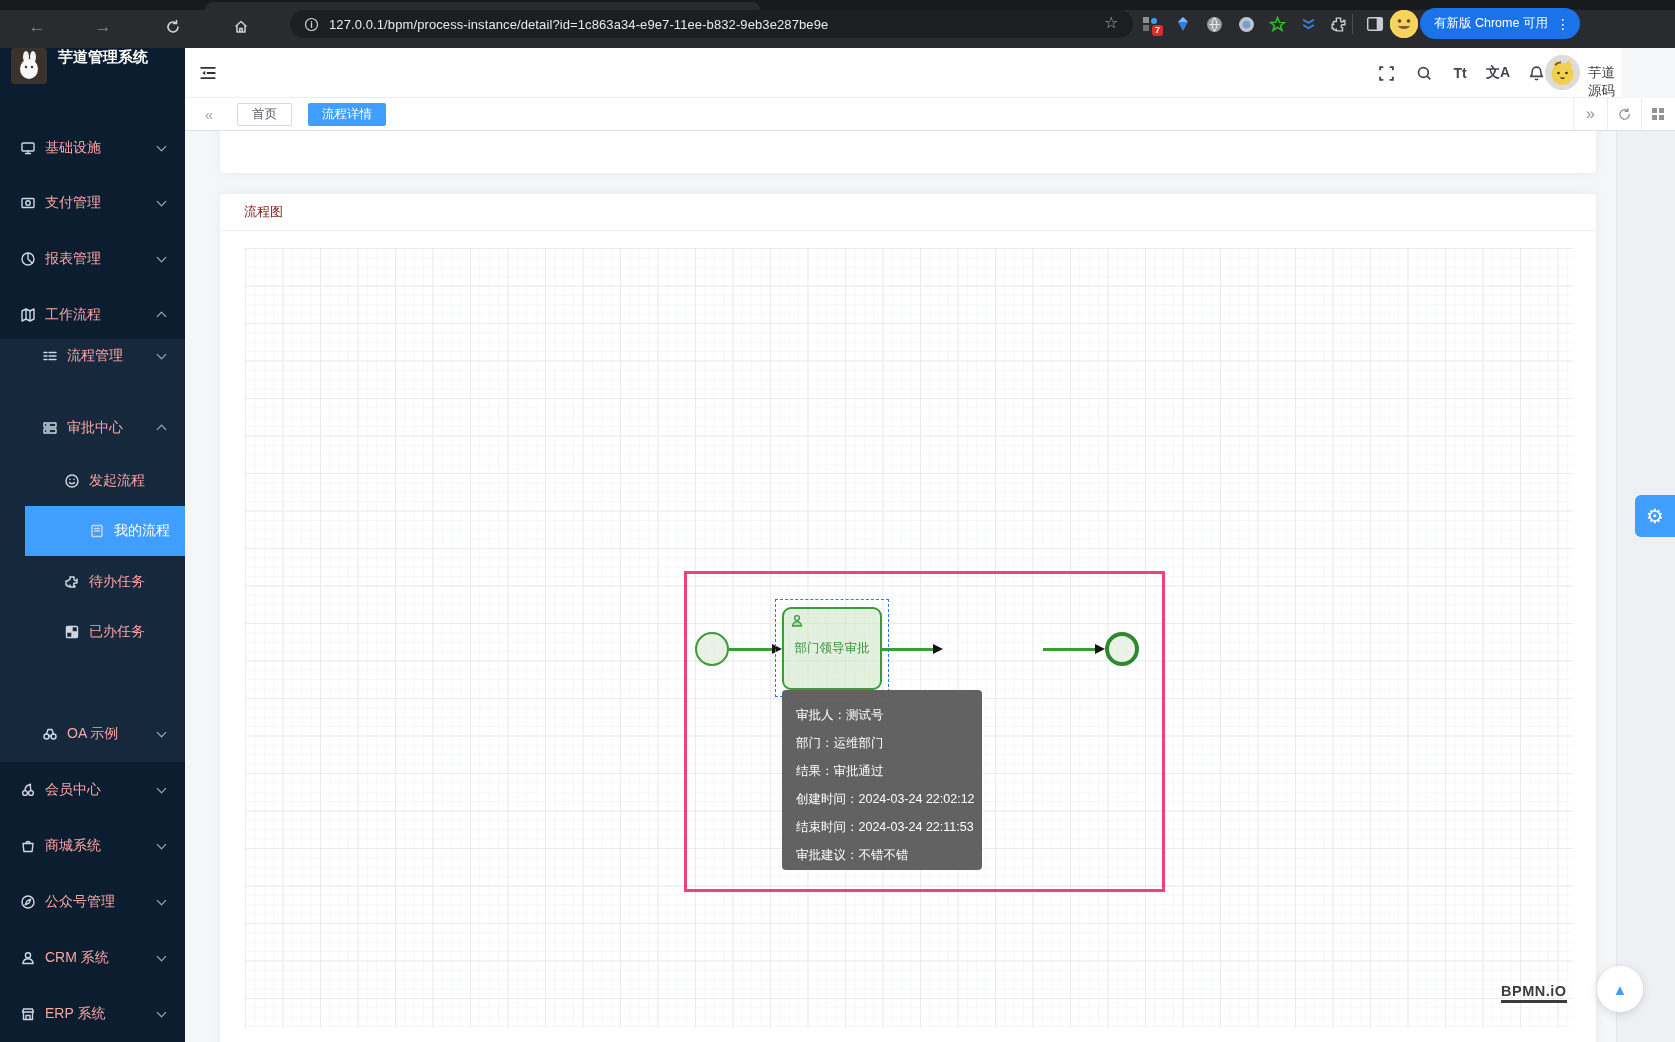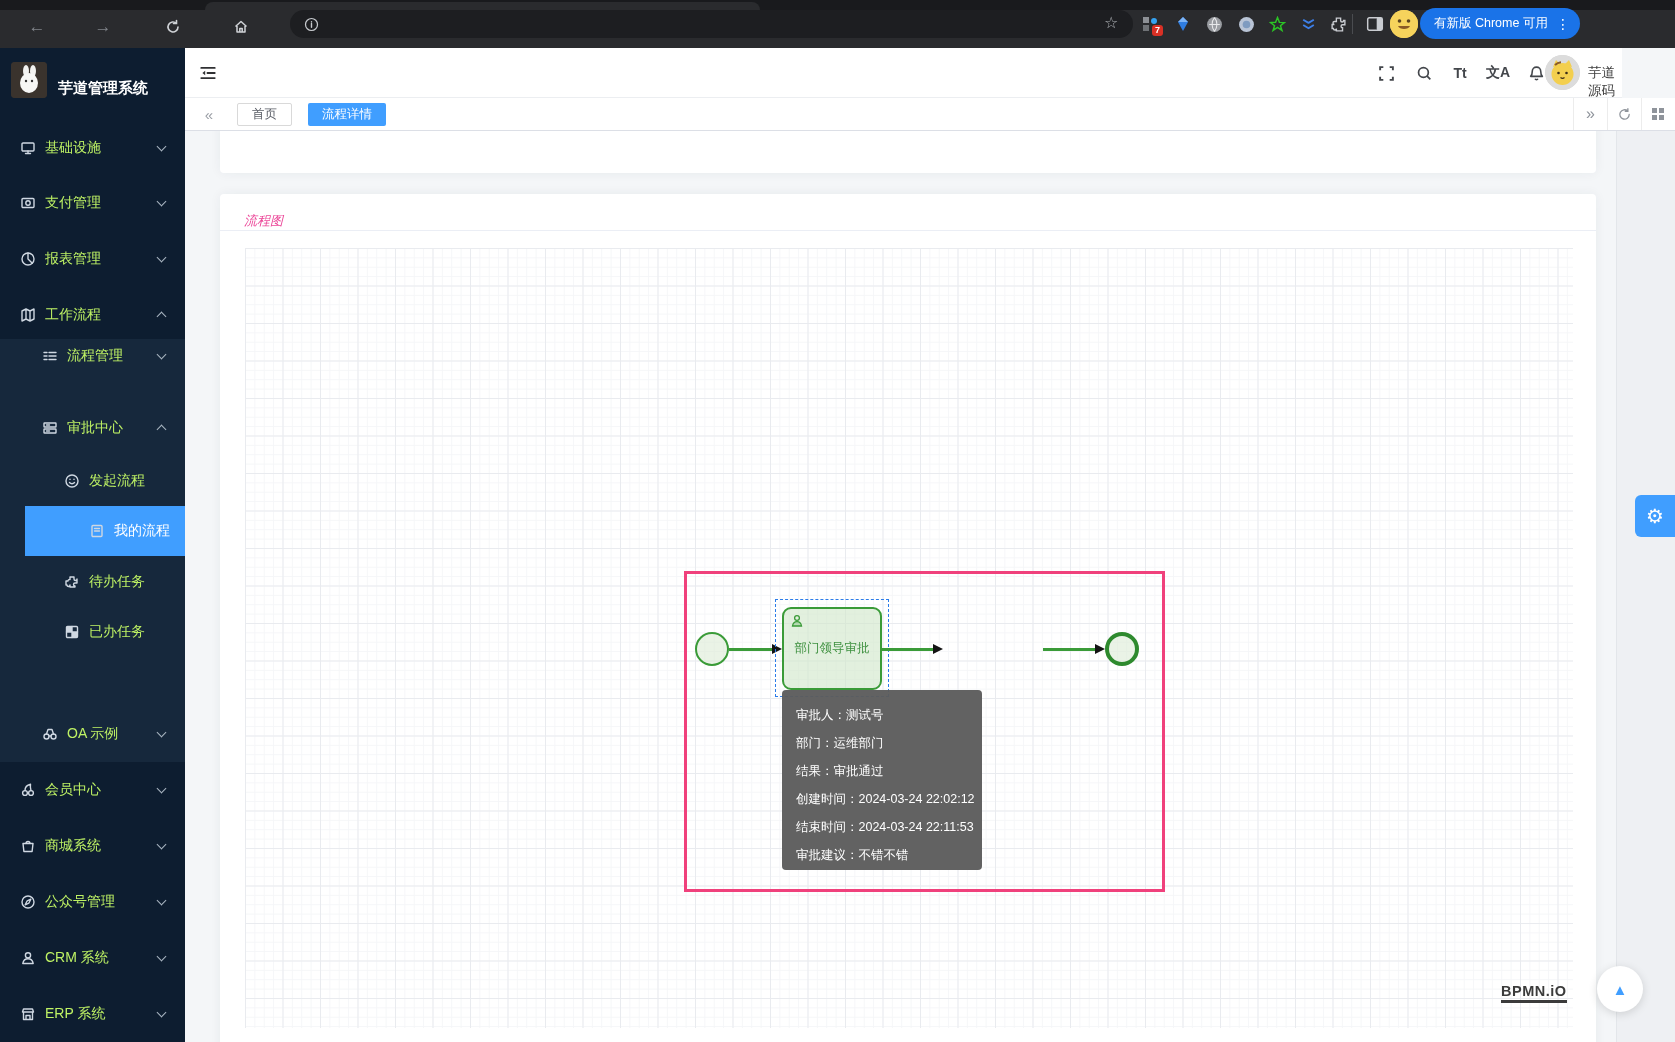--- a/index.html
+++ b/index.html
@@ -23,25 +23,25 @@
             border-radius:3px; padding:1px 3px; line-height:1; }
   .chrome-divider { position:absolute; left:1352px; top:14px; width:1px; height:20px; background:#4a4c50; }
   .chrome-avatar { position:absolute; left:1390px; top:10px; width:28px; height:28px; border-radius:50%; background:#f6d35c;
                    display:flex; align-items:center; justify-content:center; }
   .update-pill { position:absolute; left:1420px; top:8px; height:31px; background:#1a73e8; color:#fff; border-radius:16px;
                  display:flex; align-items:center; padding:0 10px 0 14px; font-size:12.5px; gap:8px; }
   .update-pill .dots { font-size:14px; letter-spacing:0; }
 
   
   .sidebar { position:absolute; left:0; top:48px; width:185px; height:994px; background:#0d1d30; }
-  .logo-row { position:absolute; left:0; top:0; width:185px; height:50px; display:flex; align-items:flex-end; }
+  .logo-row { position:absolute; left:0; top:0; width:185px; height:50px; display:flex; align-items:flex-start; }
   .logo-img { width:36px; height:36px; margin-left:11px; border-radius:4px; background:#35302c; overflow:hidden; flex:0 0 auto; }
   .logo-title { color:#fff; font-size:15px; font-weight:bold; margin-left:11px; white-space:nowrap; }
   .submenu-bg { position:absolute; left:0; top:291px; width:185px; height:423px; background:#16283c; }
-  .mrow { position:absolute; left:0; width:185px; height:40px; display:flex; align-items:center; color:#bef264; font-size:14px; cursor:pointer; }
+  .mrow { position:absolute; left:0; width:185px; height:40px; display:flex; align-items:center; color:#fca5a5; font-size:14px; cursor:pointer; }
   .mrow .mic { flex:0 0 16px; height:16px; display:flex; align-items:center; justify-content:center; color:#cfd8e2; }
   .mrow.lv1 .mic { margin-left:20px; } .mrow.lv1 .mlabel { margin-left:9px; }
   .mrow.lv2 .mic { margin-left:42px; } .mrow.lv2 .mlabel { margin-left:9px; }
   .mrow.lv3 .mic { margin-left:64px; } .mrow.lv3 .mlabel { margin-left:9px; }
   .mrow.active { background:#409eff; height:50px; color:#fff;margin-left:25px; }
   .chev { position:absolute; right:20px; width:7px; height:7px; border-right:1.4px solid #aab6c2; border-bottom:1.4px solid #aab6c2; }
   .chev.down { transform:rotate(45deg); margin-top:-4px; }
   .chev.up { transform:rotate(-135deg); margin-top:3px; }
   svg.ic { stroke:currentColor; fill:none; stroke-width:1.4; stroke-linecap:round; stroke-linejoin:round; }
 
@@ -62,22 +62,22 @@
   .tab.plain { border:1px solid #d9d9d9; background:#fff; color:#5a5e66; }
   .tab.active { background:#409eff; color:#fff; }
   .tb-cell { position:absolute; top:0; width:34px; height:32px; border-left:1px solid #ececec; display:flex; align-items:center; justify-content:center; color:#8f949b; }
 
   
   .content { position:absolute; left:185px; top:131px; width:1431px; height:911px; background:#f4f6f8; overflow:hidden; }
   .right-strip { position:absolute; left:1616px; top:131px; width:59px; height:911px; background:#eef0f3; border-left:1px solid #e3e6ea; }
   .card { position:absolute; background:#fff; border-radius:4px; box-shadow:0 0 12px rgba(31,45,61,.06); }
   .card1 { left:35px; top:-12px; width:1376px; height:54px; }
   .card2 { left:35px; top:63px; width:1376px; height:900px; }
-  .card2-header { height:37px; display:flex; align-items:flex-end; padding-left:24px; border-bottom:1px solid #ebeef5;
-                  font-size:13px; color:#ec4899;font-style:italic; }
+  .card2-header { height:37px; display:flex; align-items:center; padding-left:24px; border-bottom:1px solid #ebeef5;
+                  font-size:13px; color:#7f1d1d; }
 
   
   .canvas { position:absolute; left:25px; top:54px; width:1328px; height:780px; background:#fff;
     background-image:
       linear-gradient(#e9ebef 1px, transparent 1px),
       linear-gradient(90deg, #e9ebef 1px, transparent 1px),
       linear-gradient(#f5f6f8 1px, transparent 1px),
       linear-gradient(90deg, #f5f6f8 1px, transparent 1px);
     background-size:37.5px 37.5px, 37.5px 37.5px, 9.375px 9.375px, 9.375px 9.375px; }
   .pink-rect { position:absolute; left:439px; top:323px; width:481px; height:321px; border:3px solid #f0417c; }
@@ -126,20 +126,21 @@
     <div class="cbtn" style="left:226px">
       <svg width="16" height="16" viewBox="0 0 16 16">
           <path d="M2.5 7.5 8 2.5l5.5 5M4 7v6h8V7M6.8 13V9.5h2.4V13" fill="none" stroke="#cfd2d6" stroke-width="1.5" stroke-linejoin="round"></path>
         </svg>
     </div>
     <div class="urlbar">
       <svg class="info-ic" width="15" height="15" viewBox="0 0 16 16">
           <circle cx="8" cy="8" r="6.4" fill="none" stroke="#c7cace" stroke-width="1.3"></circle>
           <path d="M8 7v4M8 5v.2" stroke="#c7cace" stroke-width="1.5" stroke-linecap="round"></path>
         </svg>
+      <span class="url-text">127.0.0.1/bpm/process-instance/detail?id=1c863a34-e9e7-11ee-b832-9eb3e287be9e</span>
     </div>
     <div class="star">☆</div>
     <div class="ext" style="left:1140px">
       <div style="position:relative;width:14px;height:14px">
         <div style="position:absolute;left:0;top:0;width:6px;height:6px;background:#8d9095"></div>
         <div style="position:absolute;left:0;top:8px;width:6px;height:6px;background:#6f7control3;background:#6f7276"></div>
         <div style="position:absolute;left:8px;top:1px;width:6px;height:6px;border-radius:50%;background:#35a3f2"></div>
         <span class="badge7">7</span>
       </div>
     </div>

